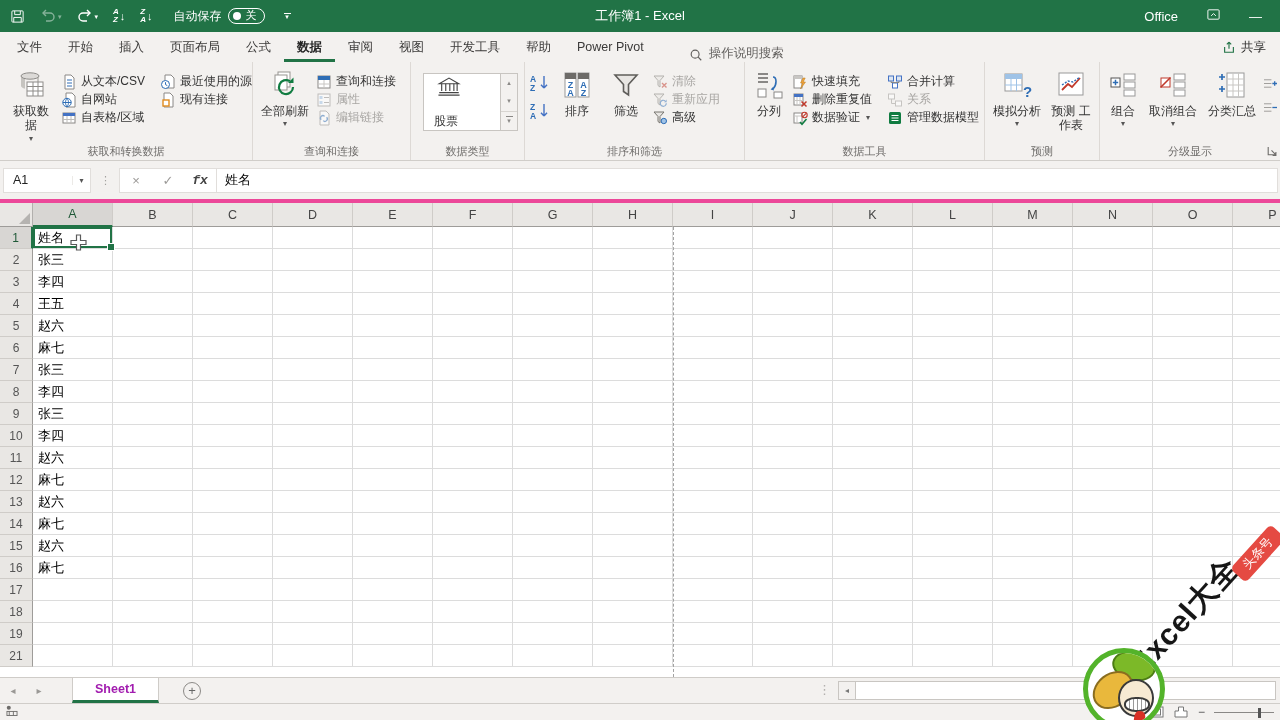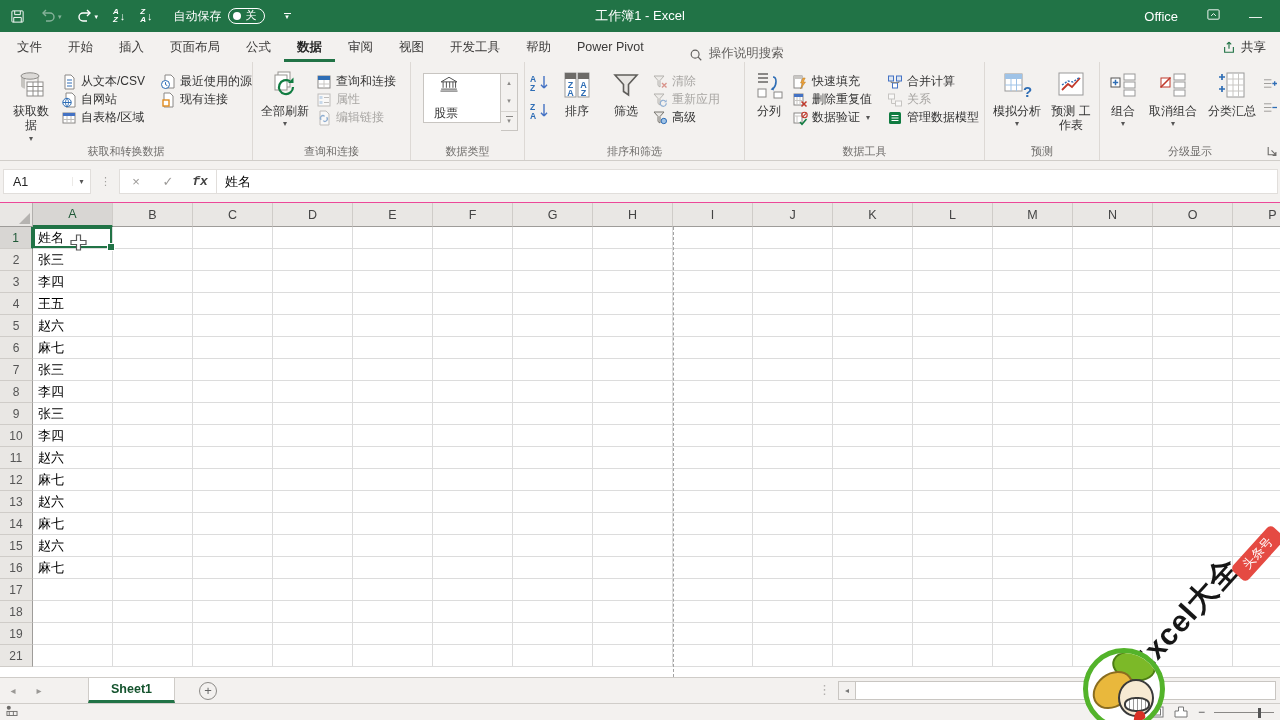--- a/index.html
+++ b/index.html
@@ -44,33 +44,33 @@
   .big .i32{width:32px;height:32px;margin-bottom:3px;flex:none}
   .big .cap{white-space:normal}
   .drop{font-size:8px;color:#555;margin-top:1px}
   .smcol{display:flex;flex-direction:column;gap:1px;padding-top:8px;flex:none}
   .sm{display:flex;align-items:center;gap:4px;height:17px;font-size:12px;color:#333;white-space:nowrap}
   .sm .i16{width:16px;height:16px;flex:none}
   .sm.dis{color:#a8a6a3}
   .sm.dis svg{opacity:.5}
   .sm .drop{margin-left:2px;margin-top:0}
   .gallery{display:flex;margin-top:8px}
-  .gal-box{width:78px;height:50px;background:#fff;border:1px solid #c8c5c1;display:flex;flex-direction:column;align-items:flex-start;justify-content:space-between;padding-left:10px;gap:10px}
+  .gal-box{width:78px;height:58px;background:#fff;border:1px solid #c8c5c1;display:flex;flex-direction:column;align-items:flex-start;justify-content:space-between;padding-left:10px;gap:10px}
   .gal-box .i32{width:30px;height:26px}
   .gal-scroll{width:17px;height:58px;border:1px solid #c8c5c1;border-left:none;display:flex;flex-direction:column}
   .gal-scroll div{flex:1;display:flex;align-items:center;justify-content:center;font-size:7px;color:#8a8886}
   .gal-scroll .more{border-top:1px solid #d8d5d1;flex-direction:column}
   .gal-scroll .more i{display:block;width:7px;border-top:1px solid #8a8886;font-style:normal}
   .sortpair{display:flex;flex-direction:column;gap:7px;padding-top:9px}
   .sortpair .i16{width:22px;height:18px}
   .launcher{position:absolute;right:2px;bottom:2px;width:12px;height:12px}
   .tinycol{display:flex;flex-direction:column;gap:8px;padding-top:12px}
 
   
-  .fbar{position:absolute;top:161px;left:0;right:0;height:42px;background:#f3f1ef;border-bottom:1px solid #ec4899;display:flex;align-items:center;padding:0 2px 0 3px;z-index:8}
+  .fbar{position:absolute;top:161px;left:0;right:0;height:42px;background:#f3f1ef;border-bottom:4px solid #ec4899;display:flex;align-items:center;padding:0 2px 0 3px;z-index:8}
   .namebox{width:88px;height:25px;background:#fff;border:1px solid #e1dedb;display:flex;align-items:center;font-size:12.5px;color:#222}
   .namebox .nb-val{flex:1;padding-left:9px}
   .namebox .nb-drop{width:18px;text-align:center;font-size:8px;color:#555;border-left:1px solid #eceae7}
   .fdots{padding:0 9px;color:#a3a19e;font-size:11px;letter-spacing:-1px}
   .fbtns{display:flex;align-items:center;height:25px;background:#fff;border:1px solid #e1dedb;border-right:none}
   .fbtn{width:32px;text-align:center;font-size:13px;color:#9b9997}
   .fbtn.fx{font-family:Liberation Mono, monospace;font-style:italic;color:#444;font-weight:700}
   .fval{flex:1;height:25px;background:#fff;border:1px solid #e1dedb;display:flex;align-items:center;padding-left:8px;font-size:13px;color:#000}
 
   
@@ -86,21 +86,21 @@
   .row-h.sel{background:#d8d6d3;border-right:2px solid #217346;color:#1f5937}
   .g-cell{width:80px;flex:none;border-right:1px solid #dcdcdc;border-bottom:1px solid #dcdcdc;font-size:13px;color:#000;line-height:21px;padding-left:5px;position:relative;overflow:visible;white-space:nowrap}
   .g-cell.selc{box-shadow:inset 0 0 0 2px #217346;z-index:2}
   .g-cell.selc::after{content:"";position:absolute;right:-3px;bottom:-3px;width:6px;height:6px;background:#217346;border:1px solid #fff;z-index:3}
   .pagebreak{position:absolute;left:673px;top:24px;bottom:0;border-left:1px dashed #a3a3a3;z-index:1}
   .cellcursor{position:absolute;left:70px;top:31px;z-index:4}
 
   
   .sheetbar{position:absolute;top:677px;left:0;right:0;height:26px;background:#f3f1ef;border-top:1px solid #cfccc8;display:flex;align-items:stretch;z-index:8}
   .snav{width:26px;display:flex;align-items:center;justify-content:center;color:#9a9895;font-size:10px}
-  .stab{margin-left:36px;background:#fff;border-left:1px solid #cfccc8;border-right:1px solid #cfccc8;border-bottom:3px solid #217346;padding:0 22px;display:flex;align-items:center;font-size:12.5px;color:#14532d;font-weight:700}
+  .stab{margin-left:20px;background:#fff;border-left:1px solid #cfccc8;border-right:1px solid #cfccc8;border-bottom:3px solid #217346;padding:0 22px;display:flex;align-items:center;font-size:12.5px;color:#a21caf;font-weight:700}
   .addsheet{width:18px;height:18px;border:1px solid #8c8a87;border-radius:50%;align-self:center;margin-left:24px;display:flex;align-items:center;justify-content:center;font-size:13px;color:#666;line-height:1}
   .tabdots{position:absolute;left:818px;top:4px;color:#b3b1ae;font-size:13px}
   .hscroll{position:absolute;left:838px;right:4px;top:3px;height:19px;display:flex}
   .hs-arrow{width:18px;background:#f3f1ef;border:1px solid #c9c6c2;display:flex;align-items:center;justify-content:center;font-size:8px;color:#777}
   .hs-thumb{flex:1;background:#fff;border:1px solid #c9c6c2;border-left:none}
 
   
   .statusbar{position:absolute;top:703px;left:0;right:0;height:17px;background:#f3f1ef;border-top:1px solid #d0cdc9;display:flex;align-items:center;padding:0 6px;z-index:8}
   .sb-right{margin-left:auto;display:flex;align-items:center;gap:9px}
   .viewbtn{width:15px;height:13px;display:flex;align-items:center;justify-content:center}

